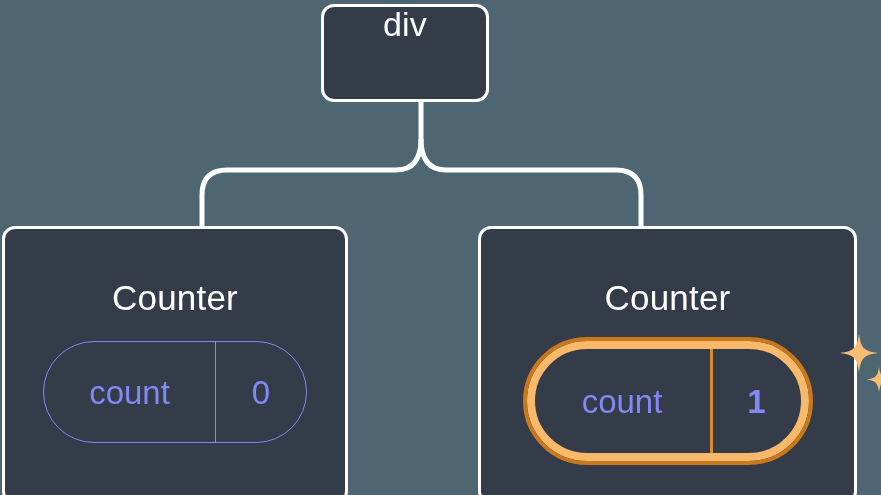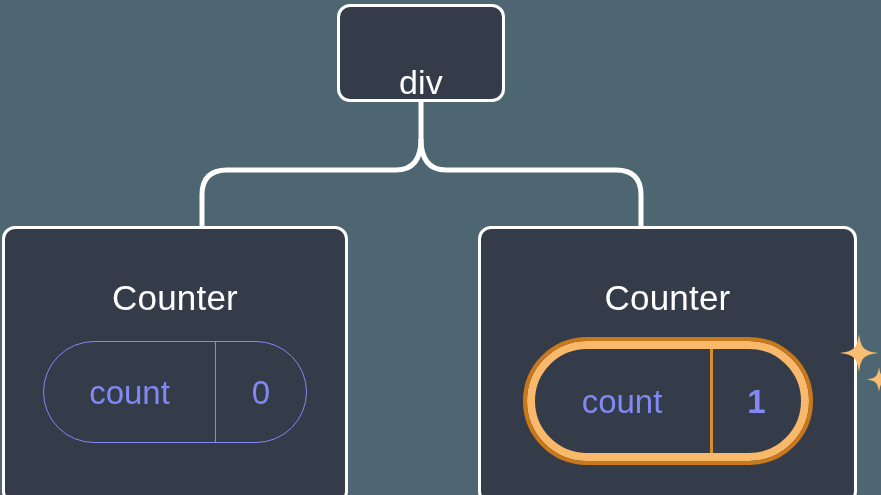--- a/index.html
+++ b/index.html
@@ -32,26 +32,26 @@
 
   
   .node {
     position: absolute;
     background: #343b49;
     border: 3px solid #ffffff;
     border-radius: 13px;
     box-sizing: border-box;
   }
   .node-root {
-    left: 337px;
+    left: 321px;
     top: 4px;
     width: 168px;
     height: 98px;
     display: flex;
-    align-items: flex-end;
+    align-items: flex-start;
     justify-content: center;
   }
   .node-root .node-title {
     font-size: 34px;
     color: #ffffff;
     font-weight: 400;
     letter-spacing: 0.2px;
     line-height: 1;
   }
 

